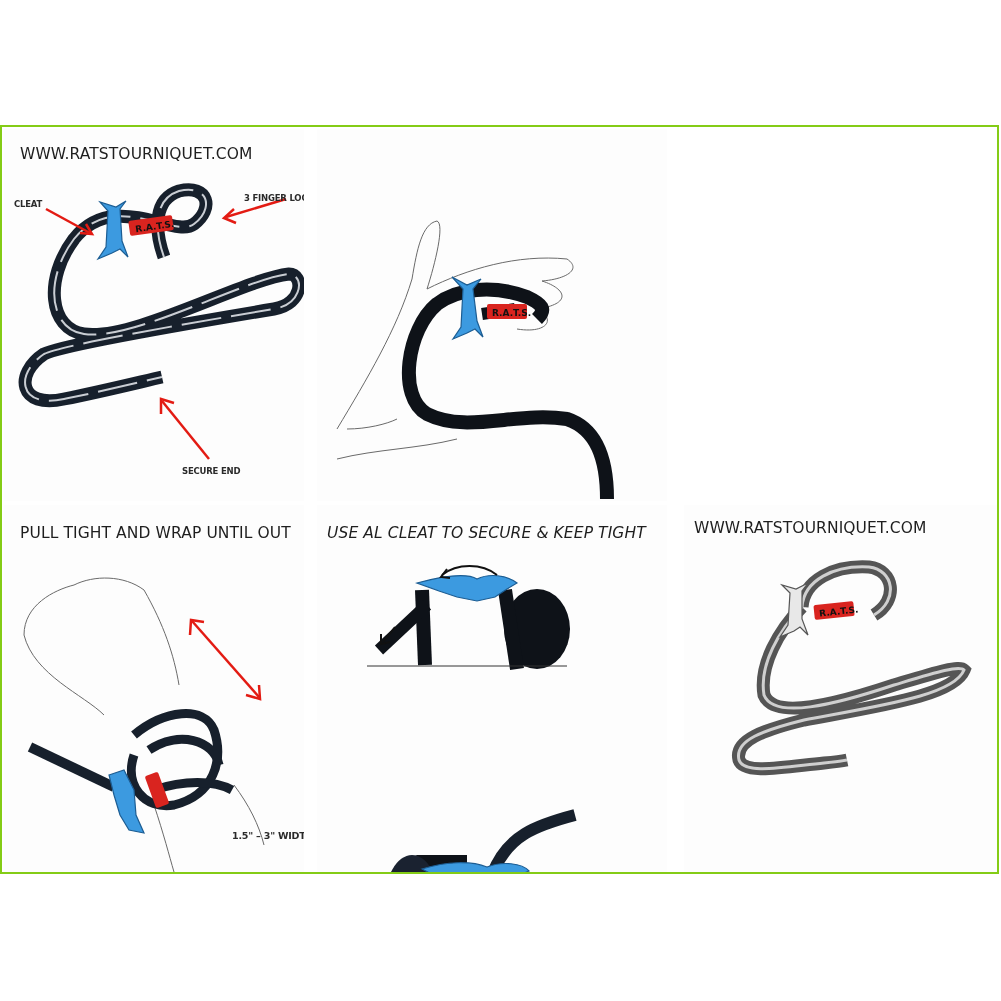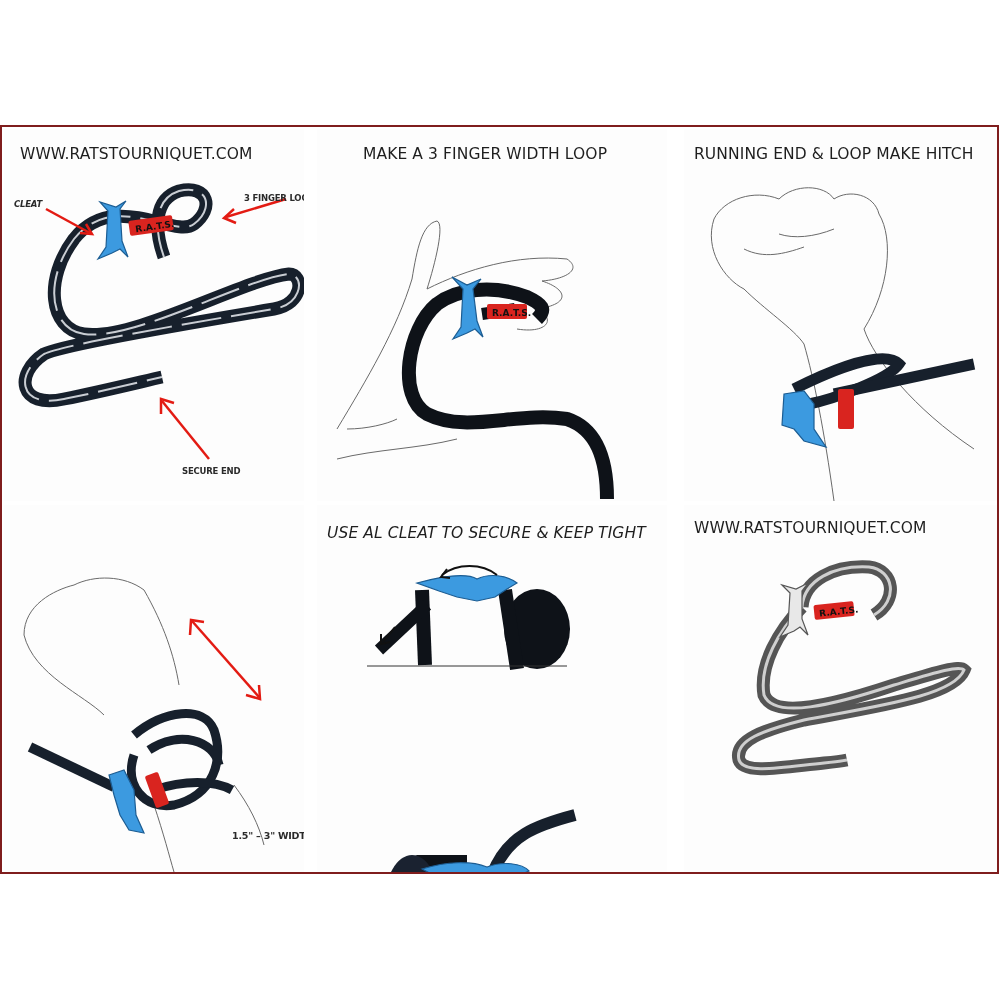--- a/index.html
+++ b/index.html
@@ -1,19 +1,19 @@
 <!DOCTYPE html>
 <html><head>
 <meta charset="utf-8">
 <style>
   html, body { margin:0; padding:0; background:#ffffff; }
   body { width:1001px; height:1001px; position:relative; overflow:hidden;
          font-family:"Liberation Sans", sans-serif; }
   .sheet { position:absolute; left:0; top:125px; width:999px; height:749px;
-           border:2px solid #7f1d1d; border-right-width:2px; box-sizing:border-box; background:#fff; }
+           border:2px solid #84cc16; border-right-width:2px; box-sizing:border-box; background:#fff; }
   .panel { position:absolute; background:#fdfdfd; overflow:hidden; }
   .panel .title { position:absolute; font-size:15.5px; color:#1e1e1e; white-space:nowrap;
                   letter-spacing:0.1px; font-family:"DejaVu Sans", sans-serif; }
   .lbl { position:absolute; font-size:8.5px; font-weight:bold; color:#2a2a2a; white-space:nowrap;
          font-family:"DejaVu Sans", sans-serif; letter-spacing:-0.2px; }
   .lbl.big { font-size:9.5px; }
   svg { position:absolute; left:0; top:0; overflow:visible; }
   .rats-text { font-family:"DejaVu Sans", sans-serif; font-weight:bold; font-size:9px; fill:#111; }
 </style>
 </head>
@@ -39,65 +39,47 @@
 
       <g stroke="#e31b13" stroke-width="2.5" fill="none">
         <line x1="42" y1="80" x2="86" y2="104"></line>
           <polyline points="76,104 88,105 82,95"></polyline>
         <line x1="282" y1="70" x2="222" y2="88"></line>
           <polyline points="230,80 220,89 232,94"></polyline>
         <line x1="205" y1="330" x2="158" y2="272"></line>
           <polyline points="157,285 157,270 170,274"></polyline>
       </g>
     </svg>
-    <div class="lbl" style="left:10px;top:70px;font-style:italic;">CLEAT</div>
+    <div class="lbl" style="left:10px;top:70px;">CLEAT</div>
     <div class="lbl" style="left:240px;top:64px;">3 FINGER LOOP</div>
     <div class="lbl" style="left:178px;top:337px;">SECURE END</div>
   </div>
 
   <div class="panel" style="left:315px;top:2px;width:350px;height:372px;">
-    <div class="title" style="left:46px;top:16px;">MAKE A 3 FINGER WIDTH LOOP</div>
     <svg width="350" height="372">
       <g fill="none" stroke="#6a6a6a" stroke-width="1">
         <path d="M20 300 C50 250 80 200 95 150 C100 120 105 95 120 92 C128 95 118 135 110 160"></path>
         <path d="M110 160 C150 140 200 125 250 130 C265 140 250 150 225 152 C250 160 255 175 220 180 C240 190 230 205 200 200"></path>
         <path d="M20 330 C60 320 100 320 140 310 M30 300 C50 300 70 295 80 290"></path>
       </g>
       <path d="M290 370 C290 330 280 300 250 290 C200 282 150 305 110 285 C80 268 90 200 120 175 C140 160 175 155 210 168 C225 175 230 180 220 190" fill="none" stroke="#0e1218" stroke-width="14"></path>
       <path d="M165 185 L198 180" stroke="#0e1218" stroke-width="12"></path>
       <g>
         <path d="M135 148 L146 160 L144 198 L136 210 L150 204 L158 200 L166 208 L160 192 L156 160 L164 150 L150 156 Z" fill="#3c9ae0" stroke="#1c5d93" stroke-width="1.2"></path>
       </g>
       <g>
         <rect x="170" y="175" width="40" height="15" rx="2" fill="#d9241f"></rect>
         <text x="175" y="187" class="rats-text">R.A.T.S.</text>
       </g>
     </svg>
   </div>
 
-  <div class="panel" style="left:682px;top:2px;width:313px;height:372px;">
-    <div class="title" style="left:10px;top:16px;">RUNNING END &amp; LOOP MAKE HITCH</div>
-    <svg width="313" height="372">
-      <g fill="none" stroke="#6a6a6a" stroke-width="1">
-        <path d="M30 90 C40 70 70 60 95 70 C110 55 140 55 150 70 C165 60 190 65 195 85 C210 110 205 160 180 200 C190 230 230 280 290 320"></path>
-        <path d="M30 90 C20 120 40 150 60 160 C80 180 110 200 120 215 C130 250 140 300 150 372"></path>
-        <path d="M60 120 C80 130 100 125 120 118 M95 105 C110 110 130 108 150 100"></path>
-      </g>
-      <path d="M110 260 C150 240 200 220 215 235 C205 250 150 270 125 275" fill="none" stroke="#17202c" stroke-width="11"></path>
-      <path d="M150 265 L290 235" stroke="#17202c" stroke-width="11"></path>
-      <g>
-        <path d="M100 265 L120 262 L130 275 L130 300 L142 318 L120 312 L110 300 L98 296 Z" fill="#3c9ae0" stroke="#1c5d93" stroke-width="1.2"></path>
-      </g>
-      <g>
-        <rect x="154" y="260" width="16" height="40" rx="2" fill="#d9241f"></rect>
-      </g>
-    </svg>
-  </div>
 
   <div class="panel" style="left:2px;top:378px;width:300px;height:367px;">
+    <div class="title" style="left:16px;top:19px;">PULL TIGHT AND WRAP UNTIL OUT</div>
     <svg width="300" height="367">
       <g fill="none" stroke="#6a6a6a" stroke-width="1">
         <path d="M20 130 C20 100 50 85 70 80 C90 70 120 70 140 85 C160 120 170 150 175 180"></path>
         <path d="M20 130 C30 170 80 190 100 210 M150 300 C160 330 165 350 170 367 M230 280 C245 300 255 320 260 340"></path>
       </g>
       <g fill="none" stroke="#17202c" stroke-width="9">
         <path d="M130 230 C160 205 200 200 210 225 C220 255 210 290 170 300 C140 305 120 280 130 250"></path>
         <path d="M145 245 C175 225 210 235 215 260"></path>
         <path d="M150 285 C180 275 210 275 228 285"></path>
       </g>

